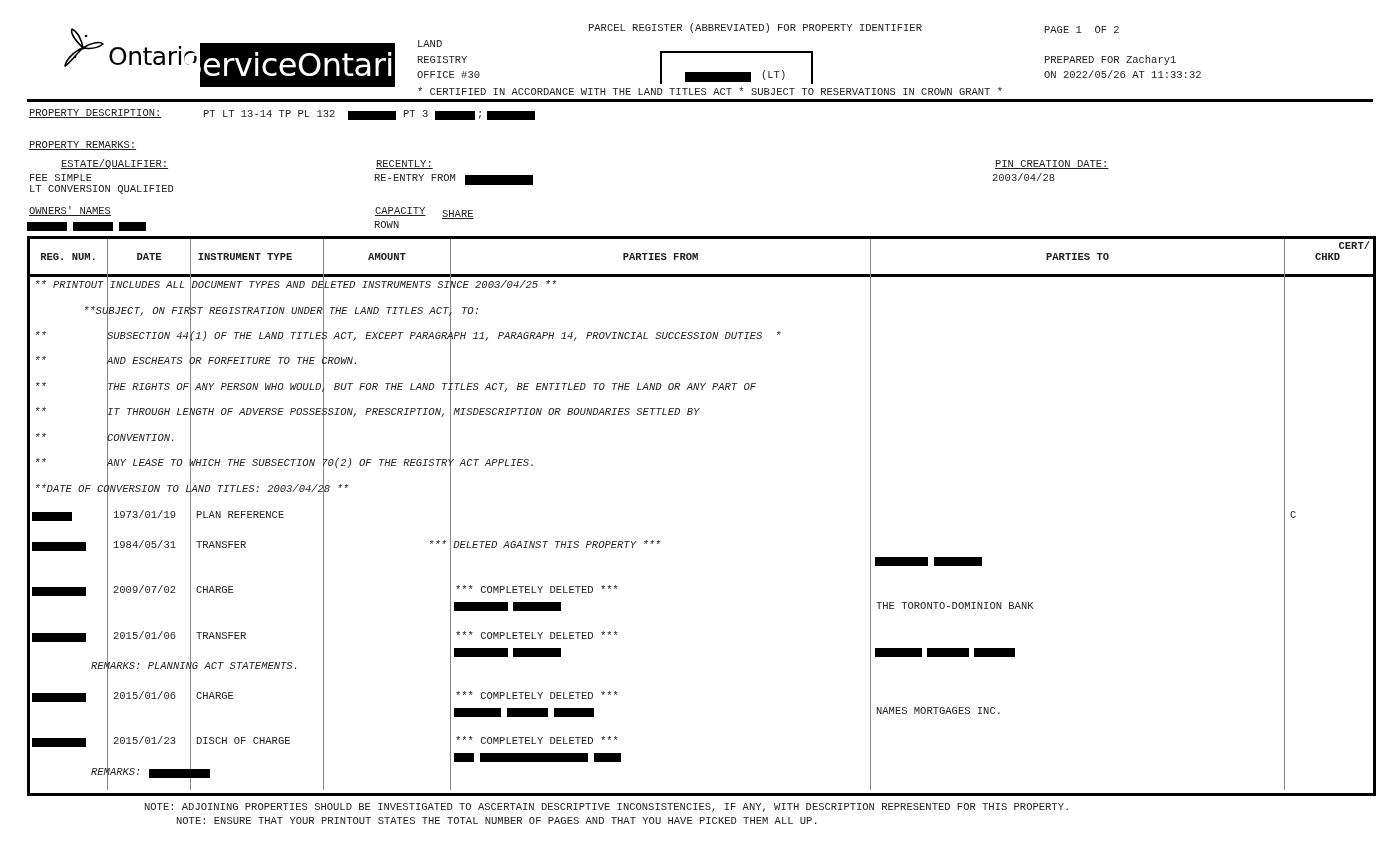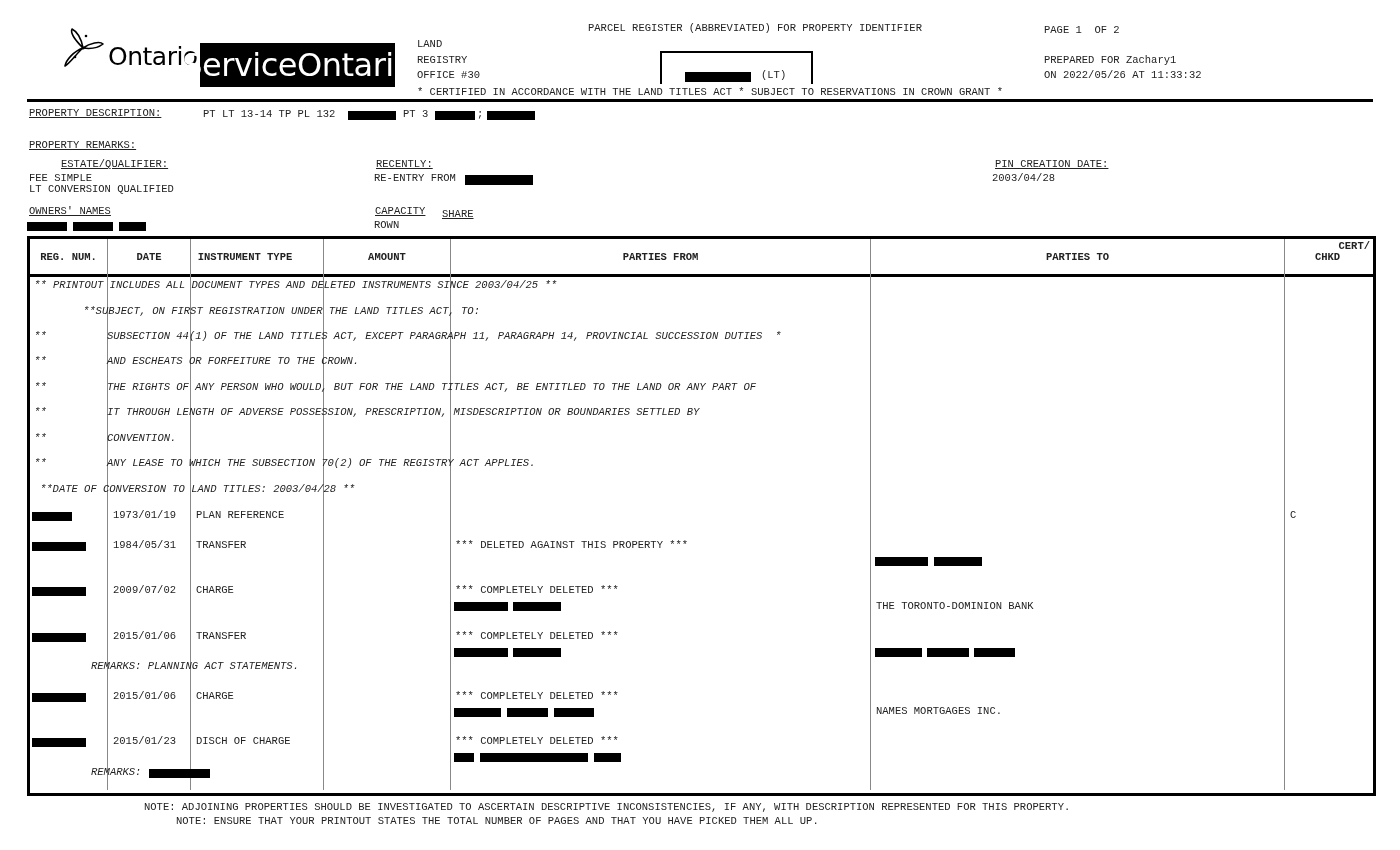--- a/index.html
+++ b/index.html
@@ -110,31 +110,31 @@
 <div class="abs it" style="left:34px;top:355px;">**</div>
 <div class="abs it" style="left:107px;top:355px;">AND ESCHEATS OR FORFEITURE TO THE CROWN.</div>
 <div class="abs it" style="left:34px;top:381px;">**</div>
 <div class="abs it" style="left:107px;top:381px;">THE RIGHTS OF ANY PERSON WHO WOULD, BUT FOR THE LAND TITLES ACT, BE ENTITLED TO THE LAND OR ANY PART OF</div>
 <div class="abs it" style="left:34px;top:406px;">**</div>
 <div class="abs it" style="left:107px;top:406px;">IT THROUGH LENGTH OF ADVERSE POSSESSION, PRESCRIPTION, MISDESCRIPTION OR BOUNDARIES SETTLED BY</div>
 <div class="abs it" style="left:34px;top:432px;">**</div>
 <div class="abs it" style="left:107px;top:432px;">CONVENTION.</div>
 <div class="abs it" style="left:34px;top:457px;">**</div>
 <div class="abs it" style="left:107px;top:457px;">ANY LEASE TO WHICH THE SUBSECTION 70(2) OF THE REGISTRY ACT APPLIES.</div>
-<div class="abs it" style="left:40px;top:483px;font-family:Liberation Mono, monospace;">**DATE OF CONVERSION TO LAND TITLES: 2003/04/28 **</div>
+<div class="abs it" style="left:34px;top:483px;font-family:Liberation Mono, monospace;">**DATE OF CONVERSION TO LAND TITLES: 2003/04/28 **</div>
 
 <div class="redact" style="left:32px;top:512px;width:40px;height:9px;"></div>
 <div class="abs" style="left:113px;top:509px;">1973/01/19</div>
 <div class="abs" style="left:196px;top:509px;">PLAN REFERENCE</div>
 <div class="abs" style="left:1290px;top:509px;">C</div>
 
 <div class="redact" style="left:32px;top:542px;width:54px;height:9px;"></div>
 <div class="abs" style="left:113px;top:539px;">1984/05/31</div>
 <div class="abs" style="left:196px;top:539px;">TRANSFER</div>
-<div class="abs" style="left:455px;top:539px;">*** DELETED AGAINST THIS PROPERTY ***</div>
+<div class="abs" style="left:428px;top:539px;font-style:italic;">*** DELETED AGAINST THIS PROPERTY ***</div>
 <div class="redact" style="left:875px;top:557px;width:53px;height:9px;"></div>
 <div class="redact" style="left:934px;top:557px;width:48px;height:9px;"></div>
 
 <div class="redact" style="left:32px;top:587px;width:54px;height:9px;"></div>
 <div class="abs" style="left:113px;top:584px;">2009/07/02</div>
 <div class="abs" style="left:196px;top:584px;">CHARGE</div>
 <div class="abs" style="left:455px;top:584px;">*** COMPLETELY DELETED ***</div>
 <div class="redact" style="left:454px;top:602px;width:54px;height:9px;"></div>
 <div class="redact" style="left:513px;top:602px;width:48px;height:9px;"></div>
 <div class="abs" style="left:876px;top:600px;">THE TORONTO-DOMINION BANK</div>

